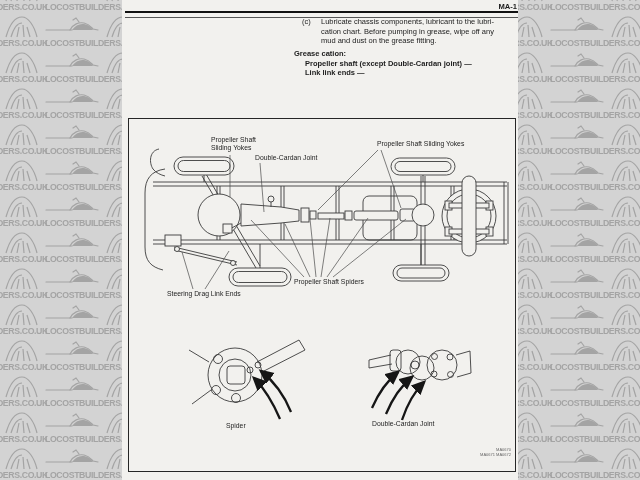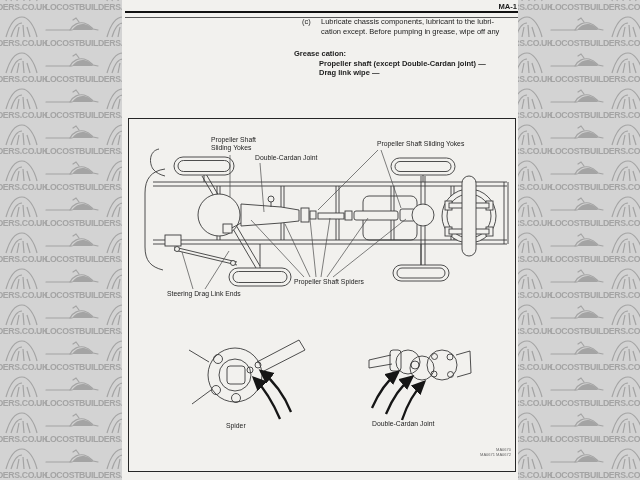--- a/index.html
+++ b/index.html
@@ -26,21 +26,21 @@
   .rule-thick{position:absolute;left:3px;right:0;top:11px;height:2.4px;background:#111;}
   .rule-thin{position:absolute;left:3px;right:0;top:16.6px;height:0.8px;background:#555;}
 
   .para{position:absolute;left:180px;top:17px;width:216px;font-size:7.5px;line-height:9.5px;}
   .para .cref{position:absolute;left:0;top:0;}
   .para .plines{margin-left:19px;}
   .pline{white-space:nowrap;}
 
   .grease{position:absolute;left:172px;top:49px;width:224px;font-size:7.5px;line-height:9.5px;font-weight:bold;}
   .g-head{white-space:nowrap;}
-  .g1{margin-left:25px;white-space:nowrap;}
+  .g1{margin-left:11px;white-space:nowrap;}
   .g2{margin-left:36px;white-space:nowrap;}
 
   
   .figure-box{position:absolute;left:6px;top:118px;width:388px;height:354px;border:1px solid #262626;}
   .figure-box svg{position:absolute;inset:0;}
   .flabel{position:absolute;font-size:6.8px;line-height:8px;color:#1d1d1d;white-space:nowrap;}
   .fcodes{position:absolute;right:4px;top:329px;font-size:4px;line-height:4.6px;color:#666;text-align:right;}
 </style>
 </head>
 <body>
@@ -1817,28 +1817,29 @@
   <div class="page">
 
     <div class="hdr-code">MA-1</div>
     <div class="rule-thick"></div>
     <div class="rule-thin"></div>
 
     <div class="para">
       <span class="cref">(c)</span>
       <div class="plines">
         <div class="pline">Lubricate chassis components, lubricant to the lubri-</div>
-        <div class="pline">cation except. Before pumping in grease, wipe off any</div>
+        <div class="pline">cation chart. Before pumping in grease, wipe off any</div>
+        <div class="pline">mud and dust on the grease fitting.</div>
       </div>
     </div>
 
     <div class="grease">
       <div class="g-head">Grease cation:</div>
       <div class="g1">Propeller shaft (except Double-Cardan joint) —</div>
-      <div class="g1">Drag link wipe —</div>
+      <div class="g1">Link link ends —</div>
     </div>
 
     <div class="figure-box">
       <svg viewBox="0 0 388 354" width="388" height="354">
         <defs>
           <marker id="ah" markerWidth="7" markerHeight="7" refX="5.2" refY="3" orient="auto">
             <path d="M0 0 L6.5 3 L0 6 Z" fill="#161616"></path>
           </marker>
         </defs>
 

